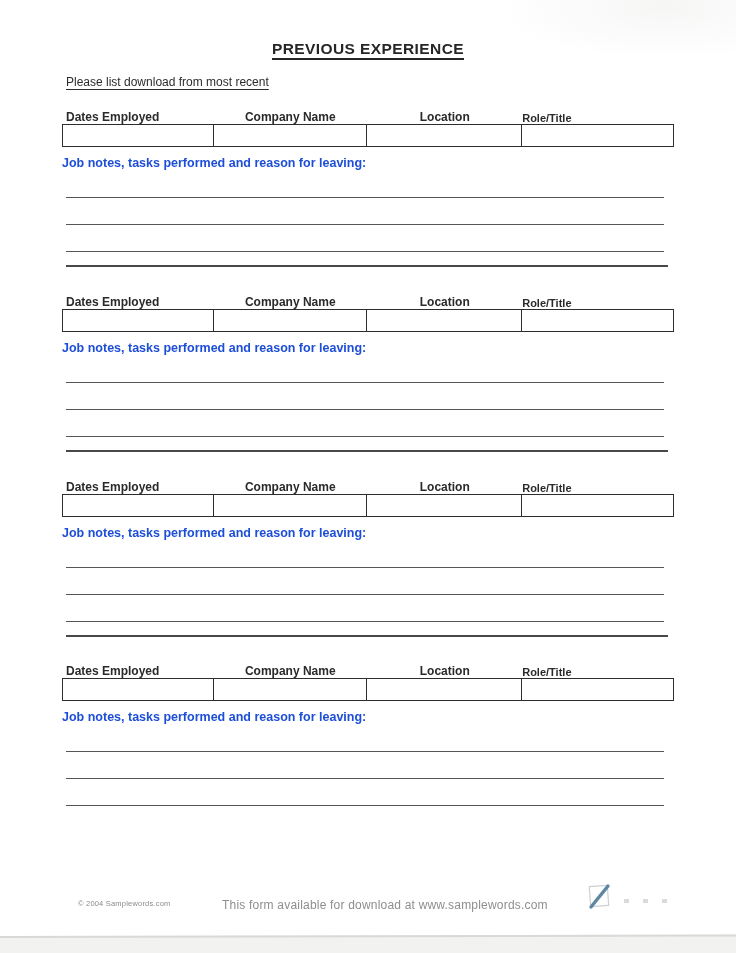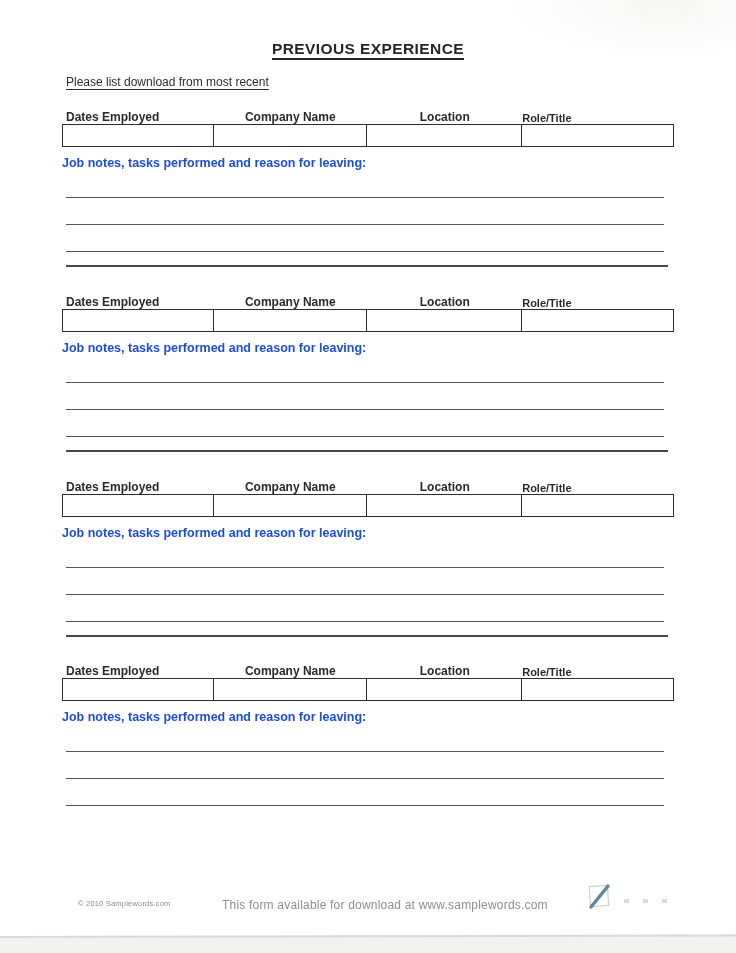--- a/index.html
+++ b/index.html
@@ -191,21 +191,21 @@
       <input class="cell c2" style="">
       <input class="cell c3" style="">
       <input class="cell c4" style="">
     </div>
     <div class="job-notes">Job notes, tasks performed and reason for leaving:</div>
     <div class="write-line first"></div>
     <div class="write-line"></div>
     <div class="write-line"></div>
   </section>
 
-  <div class="footer-copyright">© 2010 Samplewords.com</div>
+  <div class="footer-copyright">© 2004 Samplewords.com</div>
   <div class="footer-download">This form available for download at www.samplewords.com</div>
   <div class="footer-logo">
     <svg width="28" height="32" viewBox="0 0 28 32" aria-hidden="true">
       <rect x="4" y="6" width="18" height="20" fill="none" stroke="#ccd1d5" stroke-width="1.2" transform="rotate(-4 13 16)"></rect>
       <line x1="5" y1="27" x2="22" y2="6" stroke="#5d87a3" stroke-width="3.4" stroke-linecap="round"></line>
     </svg>
     <span class="logo-marks">
         <i></i>
         <i></i>
         <i></i>

